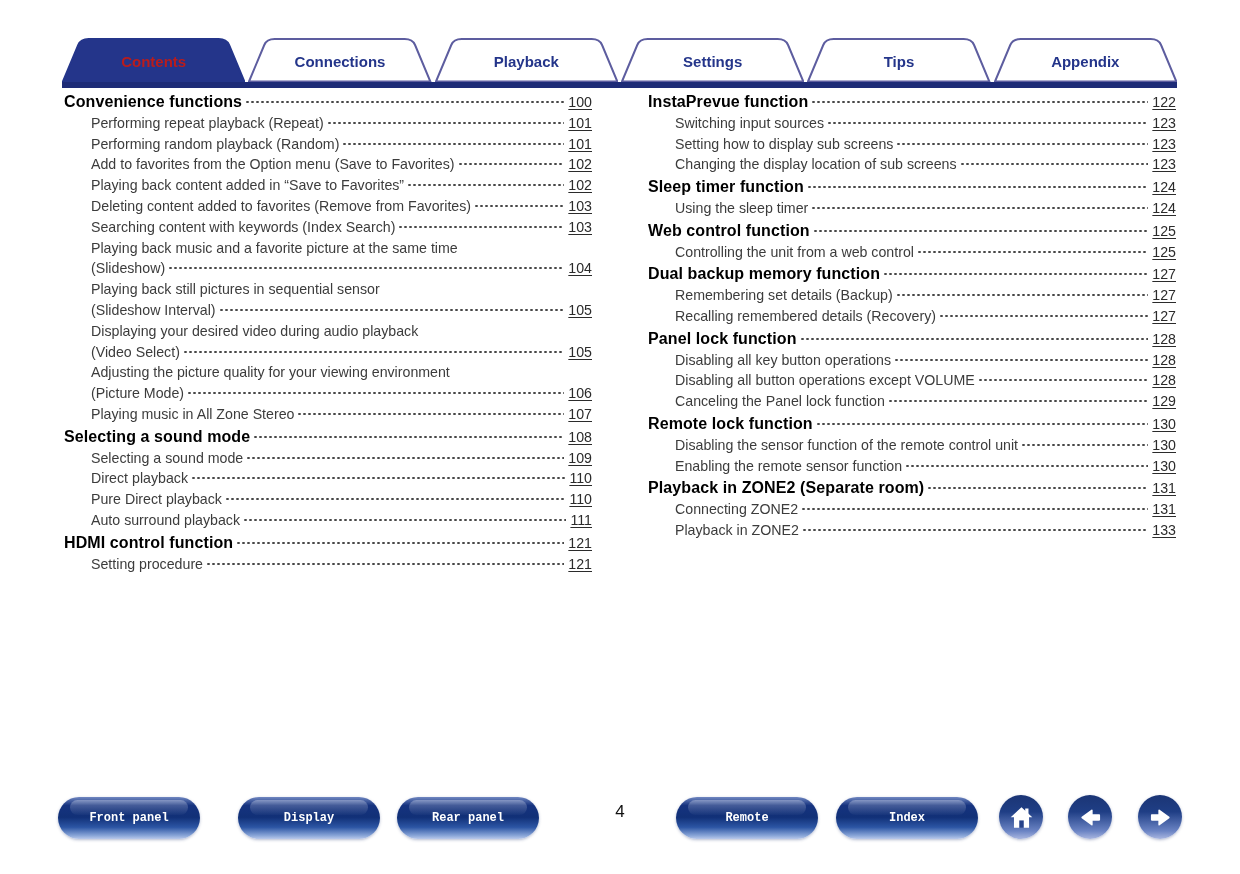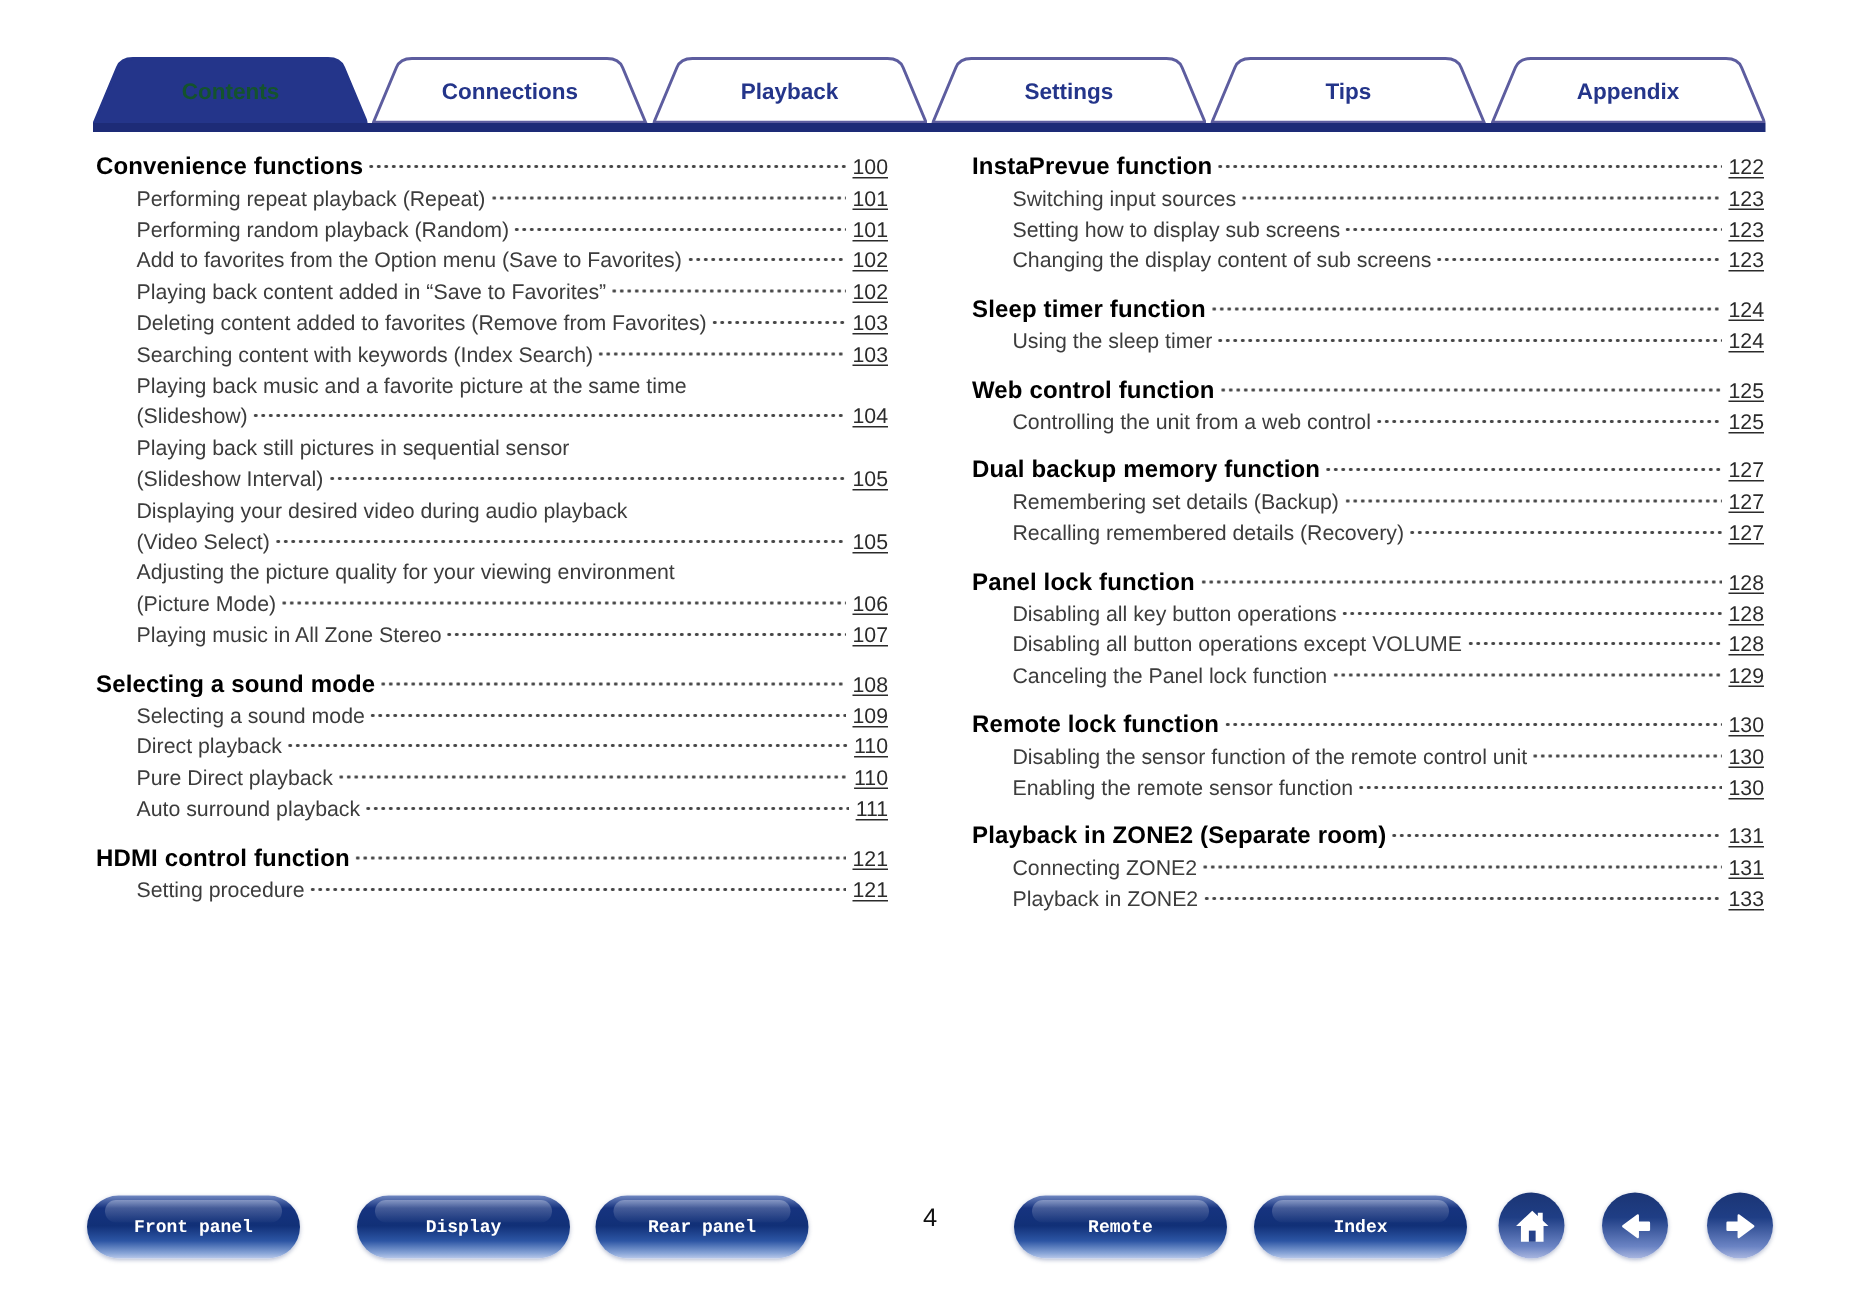--- a/index.html
+++ b/index.html
@@ -9,28 +9,28 @@
     -webkit-font-smoothing:antialiased;
   }
   
   .tabbar{position:absolute;left:62px;top:38px;width:1115px;height:44px;display:flex;gap:3px;}
   .tab{position:relative;flex:1;height:44px;cursor:pointer;}
   .tab svg{position:absolute;left:0;top:0;width:100%;height:100%;}
   .tab .shape{fill:#ffffff;stroke:var(--tab-border);stroke-width:2;}
   .tab.active .shape{fill:var(--brand);stroke:var(--brand);}
   .tab-label{position:absolute;inset:0;display:flex;align-items:center;justify-content:center;
     font-size:15px;font-weight:bold;color:var(--brand);padding-top:2px;}
-  .tab.active .tab-label{color:#14532d;text-align:center;}
+  .tab.active .tab-label{color:#b91c1c;text-align:center;}
   .tab-underline{position:absolute;left:62px;top:82px;width:1115px;height:6px;background:var(--bar);}
   
   .toc{position:absolute;left:64px;top:90px;width:1112px;display:flex;justify-content:space-between;}
   .toc-col{width:528px;}
   .entry{display:block;}
   .entry-line{display:flex;align-items:baseline;font-size:14.2px;line-height:20.8px;color:var(--text);}
-  .entry.section{margin-top:12px;}
+  .entry.section{margin-top:2px;}
   .entry.section .title{font-size:16px;font-weight:bold;color:#000000;letter-spacing:0.1px;}
   .entry.sub .entry-line{padding-left:27px;}
   .title{white-space:nowrap;}
   .leader{flex:1;min-width:10px;margin:0 4px 0 3px;height:10px;align-self:baseline;
     background-image:radial-gradient(circle, #474747 1.05px, transparent 1.3px);
     background-size:5px 10px;background-repeat:repeat-x;background-position:left center;}
   .pg{color:var(--link);font-size:14.2px;font-weight:normal;text-decoration:underline;
     text-underline-offset:2px;cursor:pointer;white-space:nowrap;}
   
   .footer{position:absolute;left:0;top:789px;width:1240px;height:62px;}
@@ -259,21 +259,21 @@
       </div>
       <div class="entry sub">
         <div class="entry-line">
           <span class="title">Setting how to display sub screens</span>
           <span class="leader"></span>
           <a class="pg">123</a>
         </div>
       </div>
       <div class="entry sub">
         <div class="entry-line">
-          <span class="title">Changing the display content of sub screens</span>
+          <span class="title">Changing the display location of sub screens</span>
           <span class="leader"></span>
           <a class="pg">123</a>
         </div>
       </div>
       <div class="entry section">
         <div class="entry-line">
           <span class="title">Sleep timer function</span>
           <span class="leader"></span>
           <a class="pg">124</a>
         </div>

